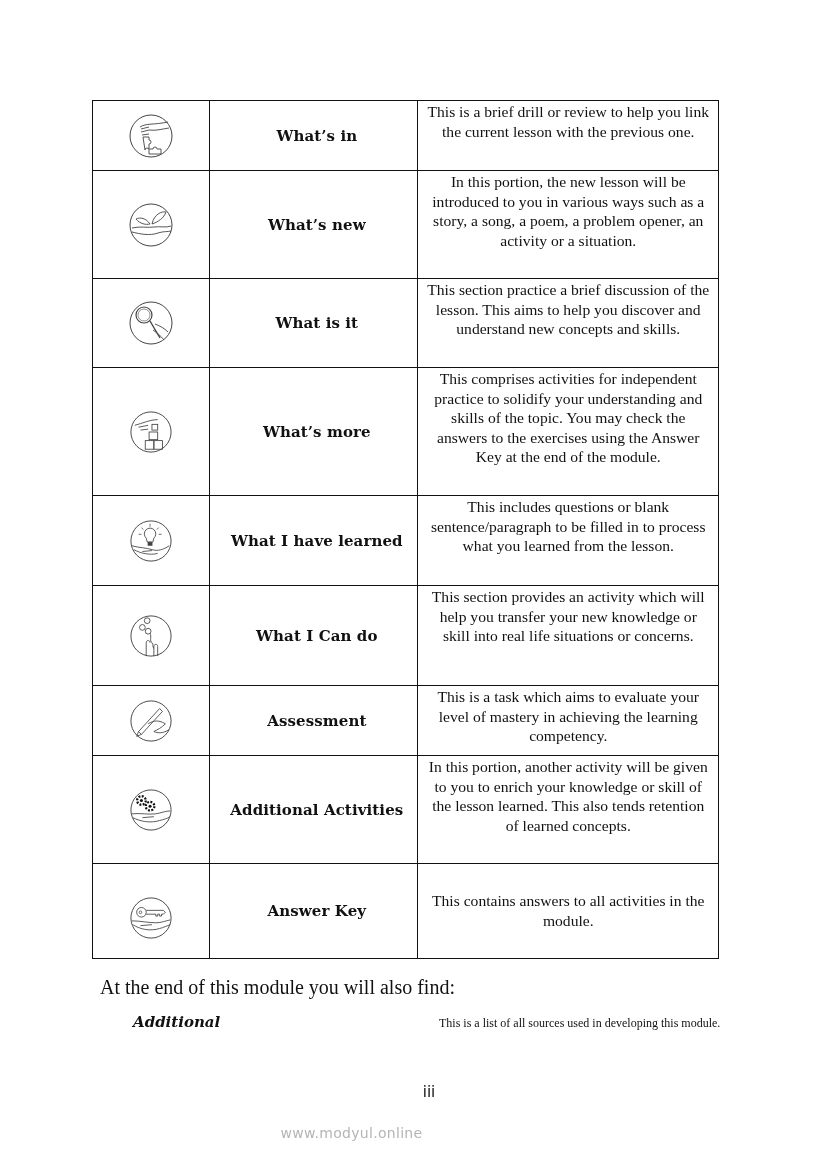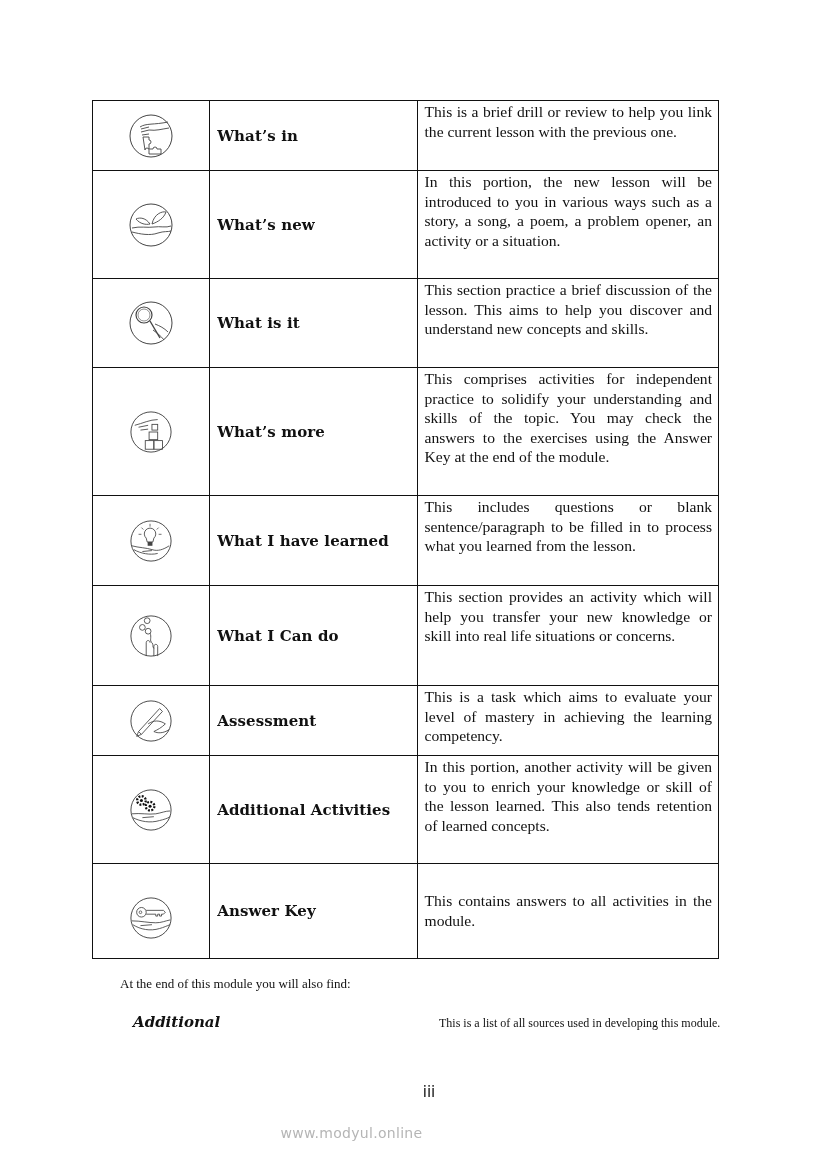--- a/index.html
+++ b/index.html
@@ -1,32 +1,32 @@
 <!DOCTYPE html>
 <html><head>
 <meta charset="utf-8">
 <style>
   html, body { margin: 0; padding: 0; background: #ffffff; }
   body { width: 826px; height: 1169px; position: relative; overflow: hidden;
          font-family: "DejaVu Serif", "Liberation Serif", serif; color: #111; }
   .module-table { position: absolute; left: 92px; top: 100px; width: 627px;
                   border-collapse: collapse; table-layout: fixed; }
-  .module-table td { border: 1.3px solid #111; vertical-align: middle; padding: 0; }
+  .module-table td { border: 1.3px solid #111; vertical-align: middle; padding: 0; text-align: center; }
   .col-icon { width: 117px; }
   .col-title { width: 207px; }
   .col-desc { width: 301px; }
   .icon-cell { text-align: center; }
   .icon-cell svg { display: inline-block; vertical-align: middle; }
   .title-cell { padding-left: 7px !important; font-family: "DejaVu Serif", serif;
                 font-weight: bold; font-size: 15px; letter-spacing: 0.1px; }
   .desc-cell { vertical-align: top !important; padding: 1px 6px 2px 7px !important;
                font-size: 14.6px; line-height: 19.5px; text-align: justify; font-family: "Liberation Serif", serif; font-size: 15.6px; }
   .desc-cell.middle { vertical-align: middle !important; }
   .intro { position: absolute; left: 100px; top: 976px; font-family: "Liberation Serif", serif;
-           font-size: 13px; margin-left: 20px; }
+           font-size: 20px; }
   .ref-title { position: absolute; left: 133px; top: 1013px; font-family: "DejaVu Serif", serif;
                font-weight: bold; font-style: italic; font-size: 15px; }
   .ref-desc { position: absolute; left: 439px; top: 1013px; width: 285px; font-family: "Liberation Serif", serif;
               font-size: 12px; line-height: 20px; }
   .page-num { position: absolute; left: 16px; width: 826px; top: 1083px; text-align: center;
               font-family: "DejaVu Sans", sans-serif; font-size: 15px; }
   .watermark { position: absolute; left: 0; width: 703px; top: 1125px; text-align: center;
                font-family: "DejaVu Sans", sans-serif; font-size: 14px; color: #b5b5b5; letter-spacing: 0.3px; }
 </style>
 </head>

